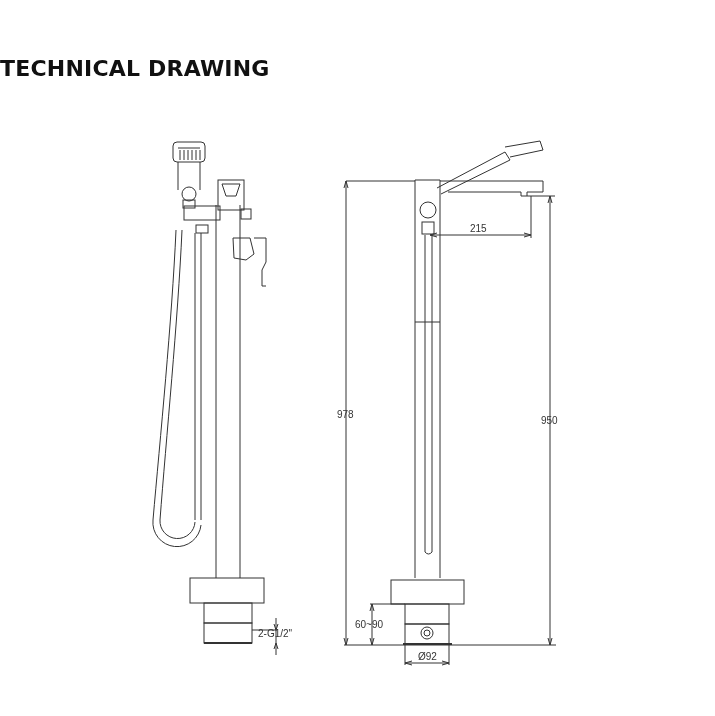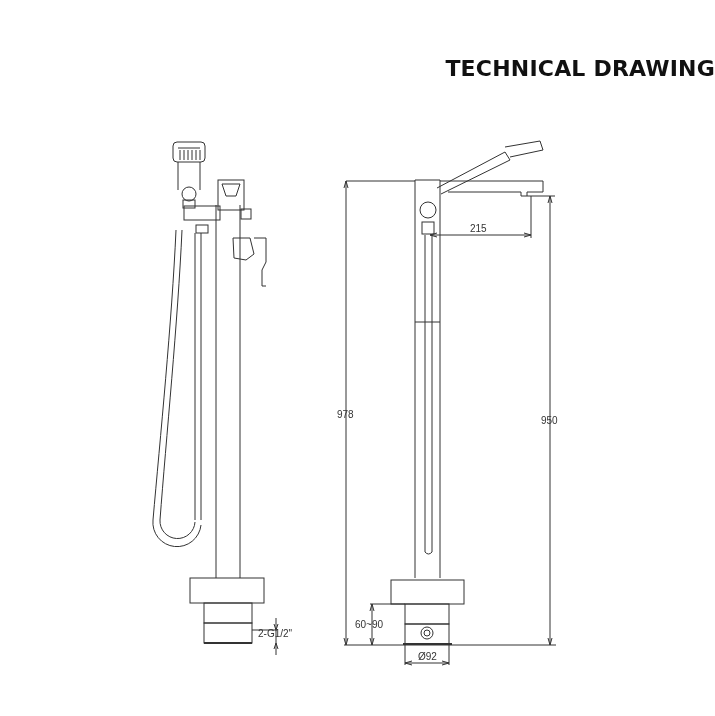--- a/index.html
+++ b/index.html
@@ -1,18 +1,18 @@
 <!DOCTYPE html>
 <html><head>
   <meta charset="utf-8">
   <style>
     html, body { margin:0; padding:0; background:#ffffff; }
     body { width:715px; height:716px; position:relative; overflow:hidden; }
     .title {
-      position:absolute; left:0; top:56px; width:715px; text-align:right;
+      position:absolute; left:0; top:56px; width:715px; text-align:left;
       font-family:"DejaVu Sans", sans-serif; font-weight:bold; font-size:22px;
       color:#111; letter-spacing:0.2px;
     }
     svg.drawing { position:absolute; left:0; top:0; }
     .dim { font-family:"Liberation Sans", sans-serif; font-size:10px; fill:#333; }
   </style>
 </head>
 <body>
 
 <div class="title">TECHNICAL DRAWING</div>

